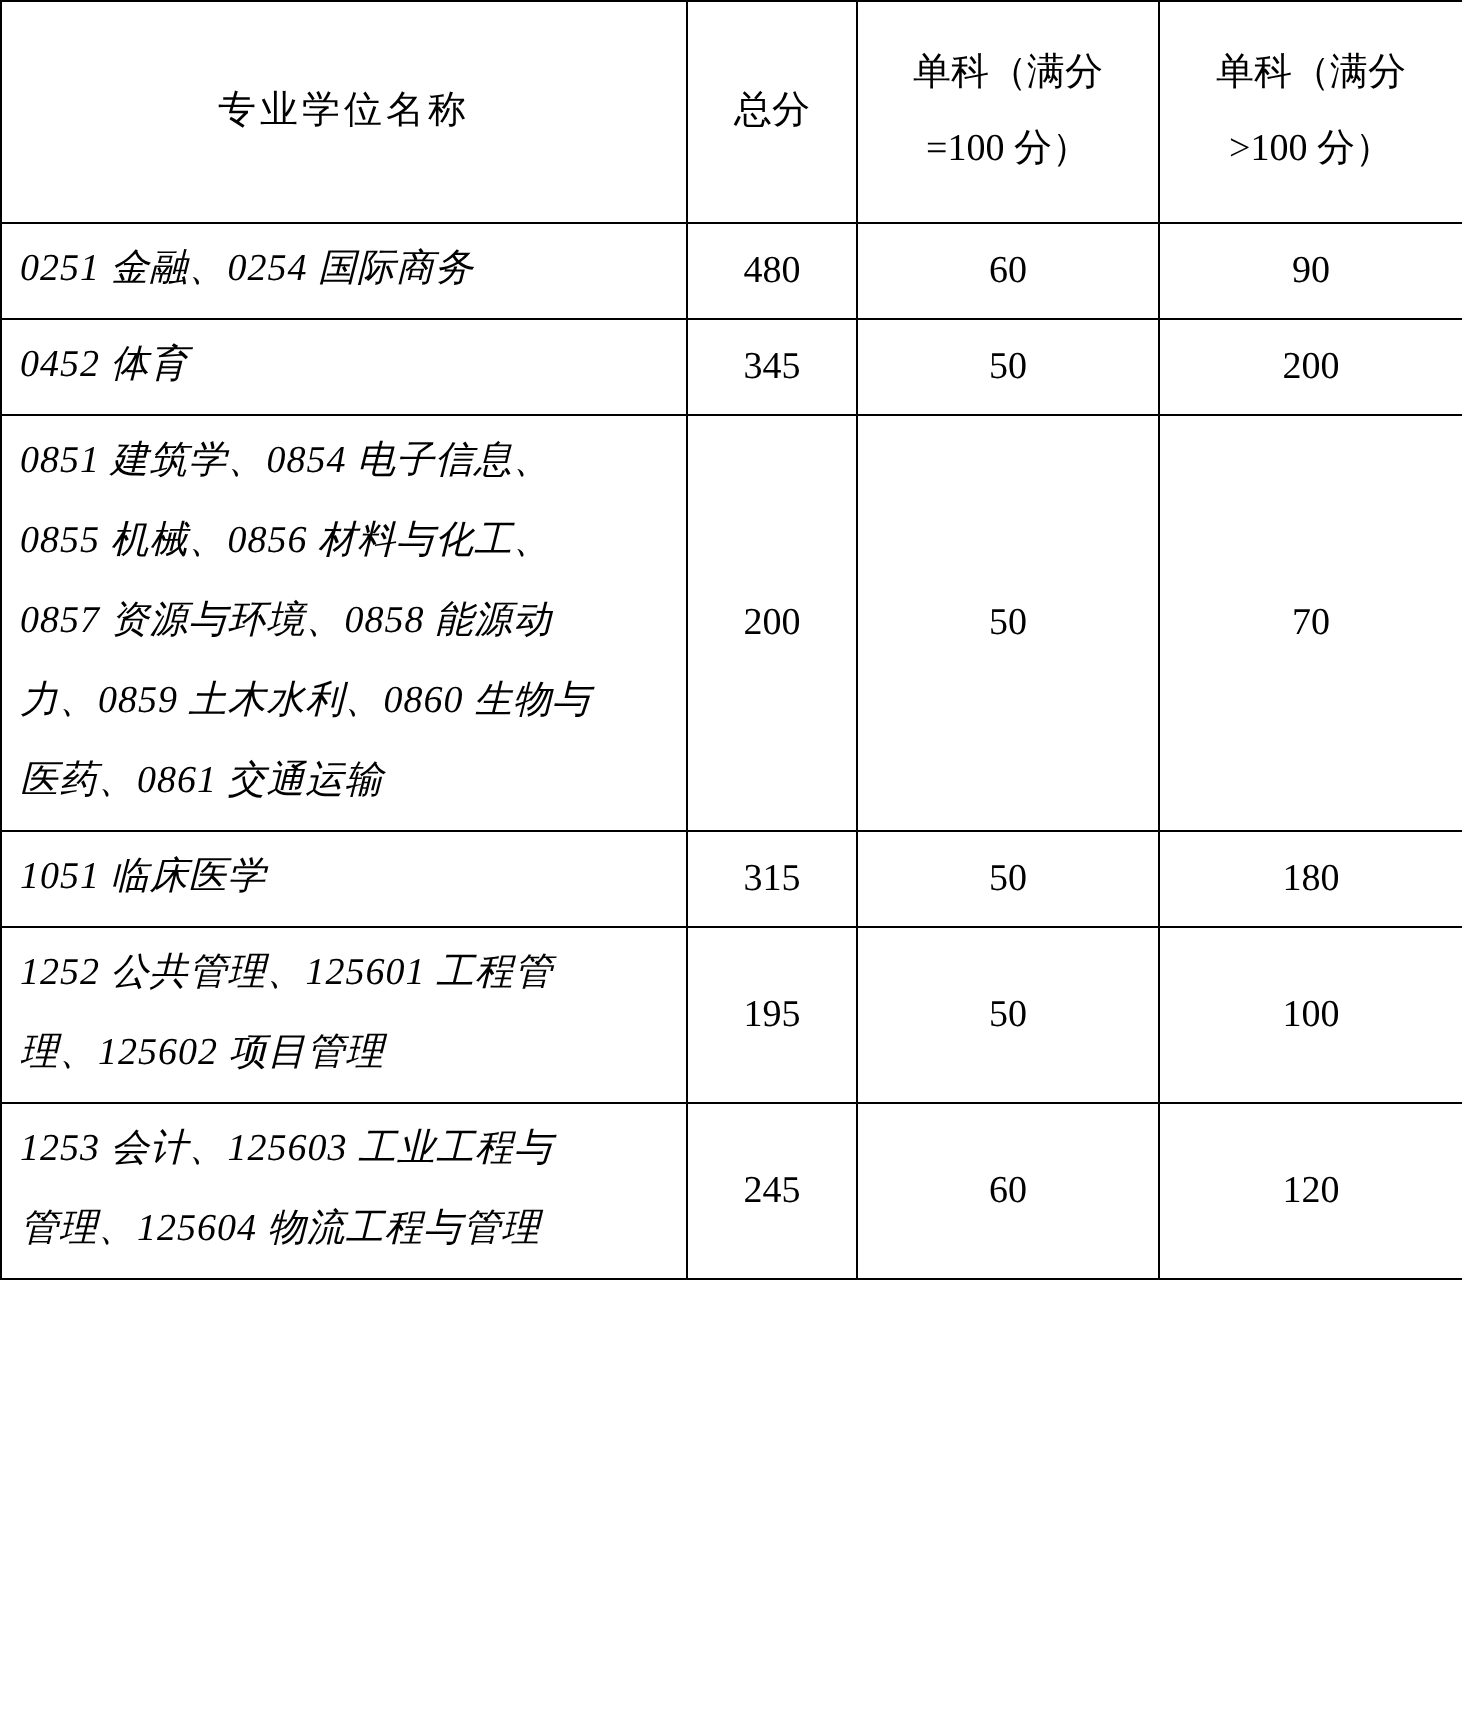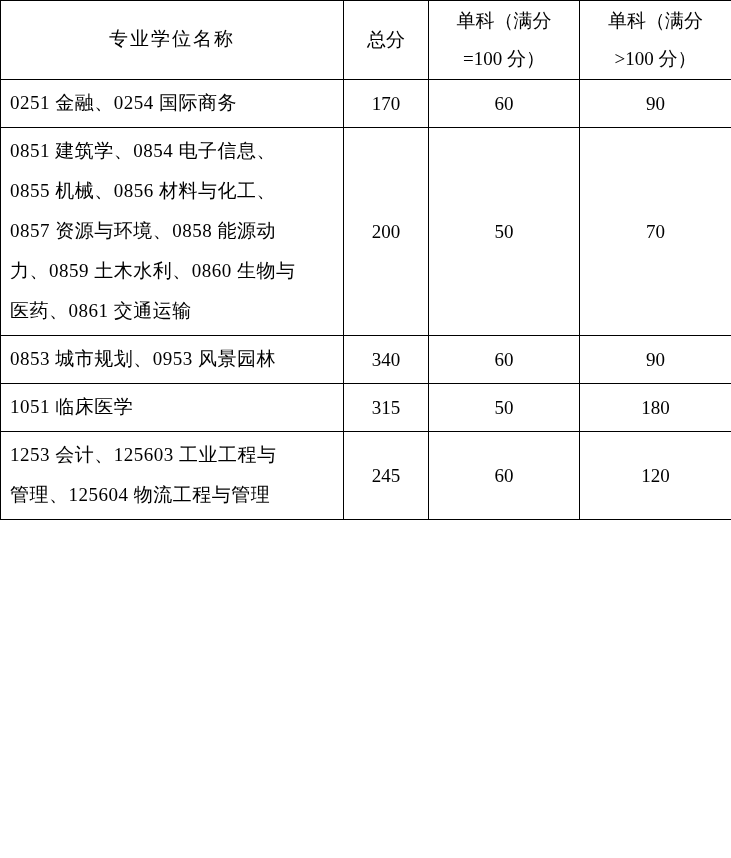--- a/index.html
+++ b/index.html
@@ -29,35 +29,36 @@
     border: 1px solid #000000;
     font-weight: normal;
     font-size: 19px;
     line-height: 38px;
     vertical-align: middle;
     padding: 0;
   }
   #score-table thead th {
     text-align: center;
     height: 78px;
-    padding: 0 6px;
+    padding: 16px 6px;
   }
   #score-table thead th.h0 {
     letter-spacing: 2px;
     font-family: Liberation Mono, monospace;
   }
   #score-table thead th .hdr-line {
     display: block;
     white-space: nowrap;
   }
   #score-table td.major {
     text-align: left;
     padding: 3px 9px 4px 9px;
     letter-spacing: 0.5px;
     line-height: 40px;
+    font-style: italic;
   }
   #score-table td.num {
     text-align: center;
   }
   .major-line {
     display: block;
     white-space: nowrap;
   }
 </style>
 </head>
@@ -86,51 +87,60 @@
           <span class="hdr-line">单科（满分</span>
           <span class="hdr-line">&gt;100 分）</span>
         </th>
       </tr>
   </thead>
   <tbody>
       <tr>
         <td class="major">
           <span class="major-line">0251 金融、0254 国际商务</span>
         </td>
-        <td class="num">170</td>
+        <td class="num">480</td>
         <td class="num">60</td>
         <td class="num">90</td>
+      </tr>
+      <tr>
+        <td class="major">
+          <span class="major-line">0452 体育</span>
+        </td>
+        <td class="num">345</td>
+        <td class="num">50</td>
+        <td class="num">200</td>
       </tr>
       <tr>
         <td class="major">
           <span class="major-line">0851 建筑学、0854 电子信息、</span>
           <span class="major-line">0855 机械、0856 材料与化工、</span>
           <span class="major-line">0857 资源与环境、0858 能源动</span>
           <span class="major-line">力、0859 土木水利、0860 生物与</span>
           <span class="major-line">医药、0861 交通运输</span>
         </td>
         <td class="num">200</td>
         <td class="num">50</td>
         <td class="num">70</td>
       </tr>
       <tr>
         <td class="major">
-          <span class="major-line">0853 城市规划、0953 风景园林</span>
-        </td>
-        <td class="num">340</td>
-        <td class="num">60</td>
-        <td class="num">90</td>
-      </tr>
-      <tr>
-        <td class="major">
           <span class="major-line">1051 临床医学</span>
         </td>
         <td class="num">315</td>
         <td class="num">50</td>
         <td class="num">180</td>
+      </tr>
+      <tr>
+        <td class="major">
+          <span class="major-line">1252 公共管理、125601 工程管</span>
+          <span class="major-line">理、125602 项目管理</span>
+        </td>
+        <td class="num">195</td>
+        <td class="num">50</td>
+        <td class="num">100</td>
       </tr>
       <tr>
         <td class="major">
           <span class="major-line">1253 会计、125603 工业工程与</span>
           <span class="major-line">管理、125604 物流工程与管理</span>
         </td>
         <td class="num">245</td>
         <td class="num">60</td>
         <td class="num">120</td>
       </tr>

